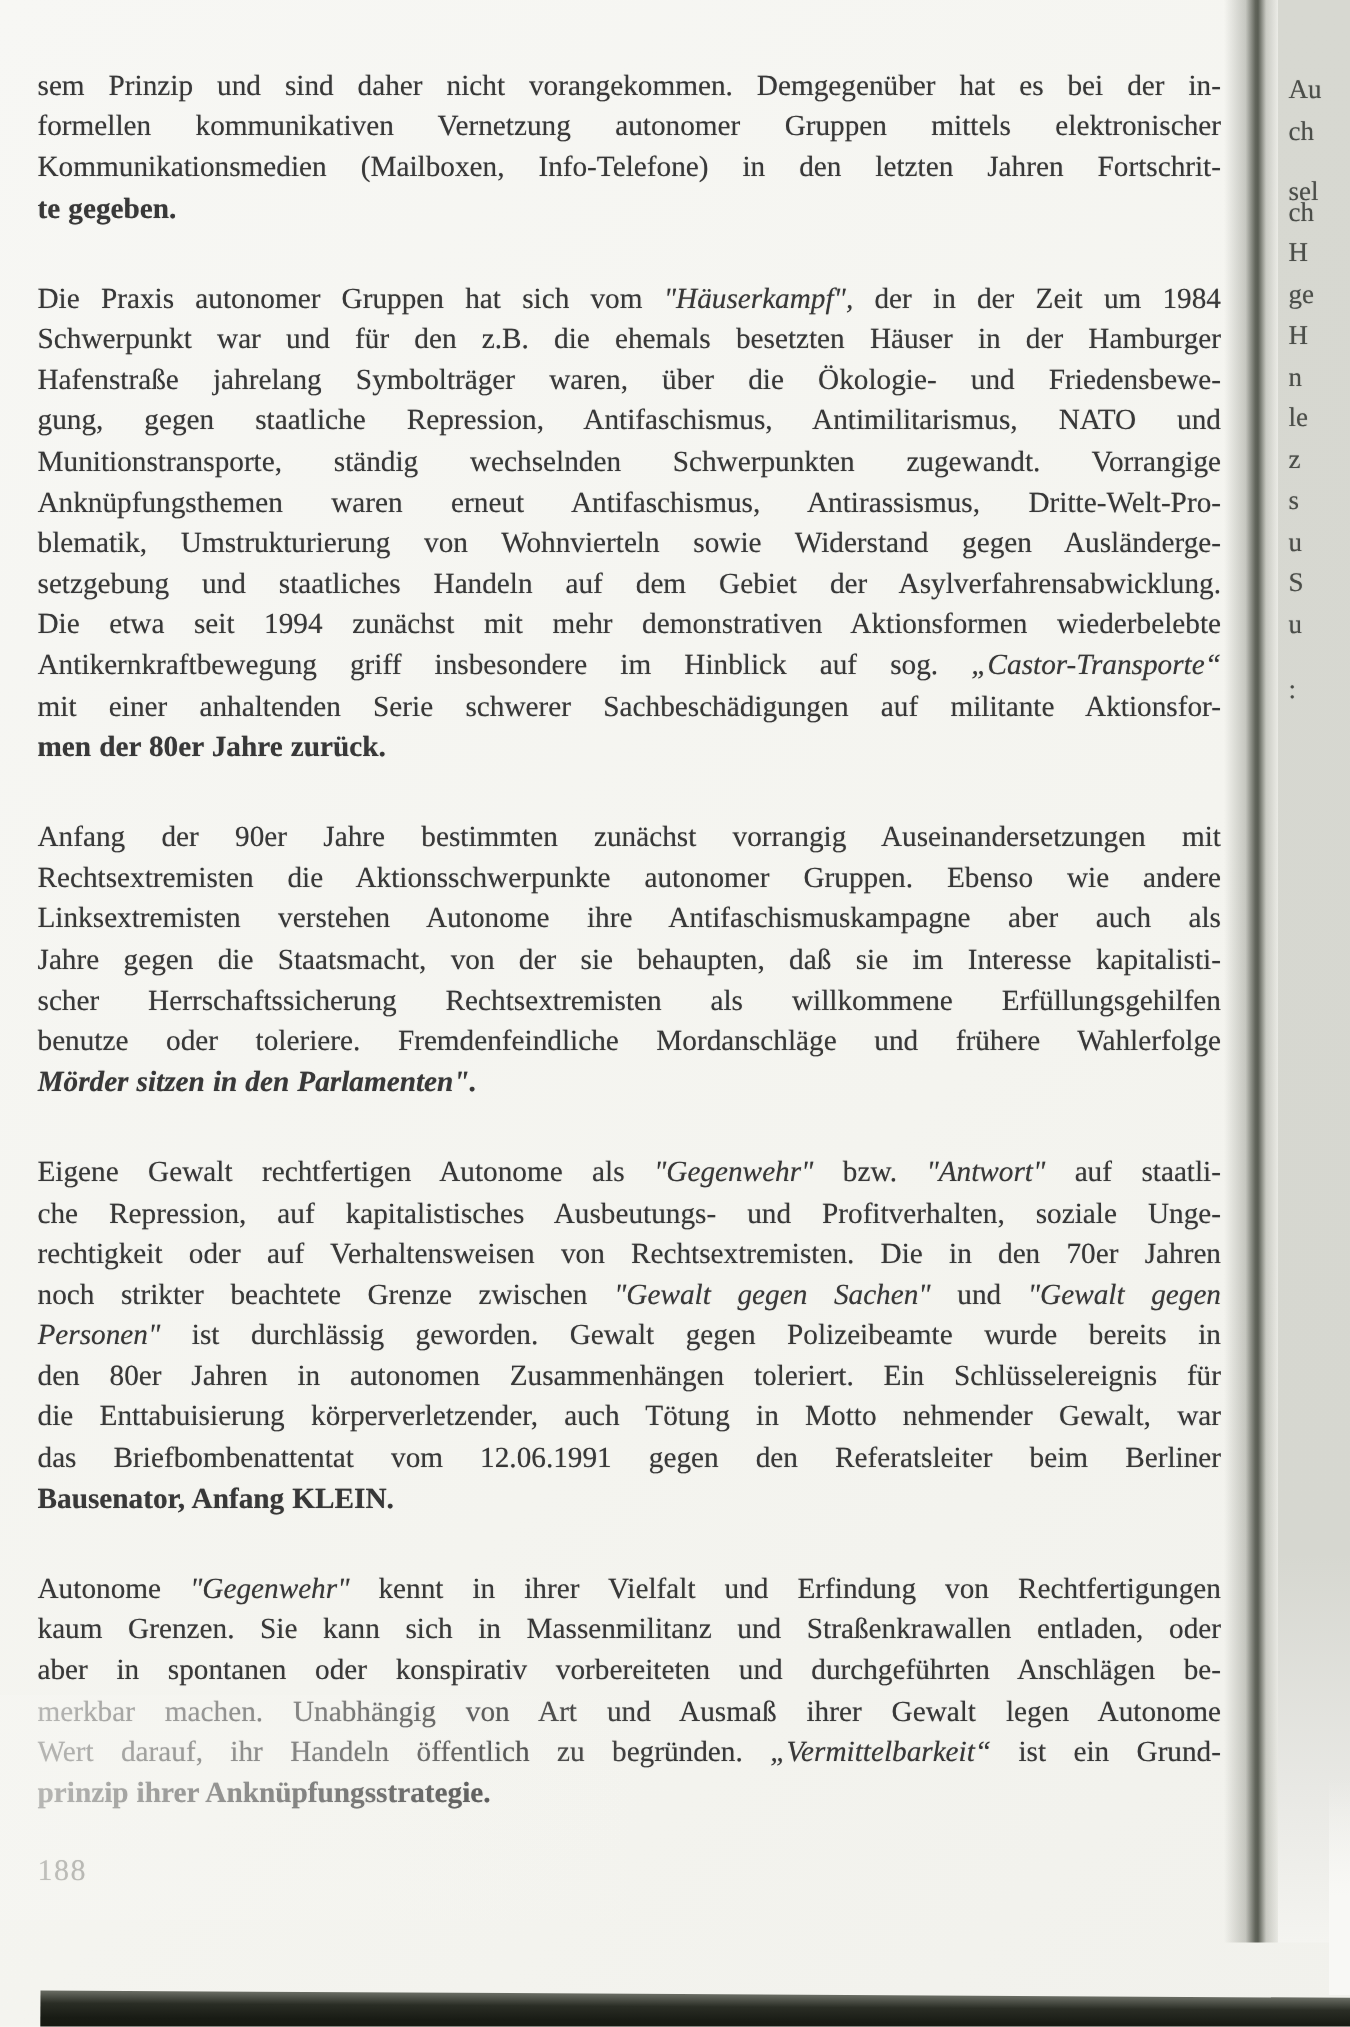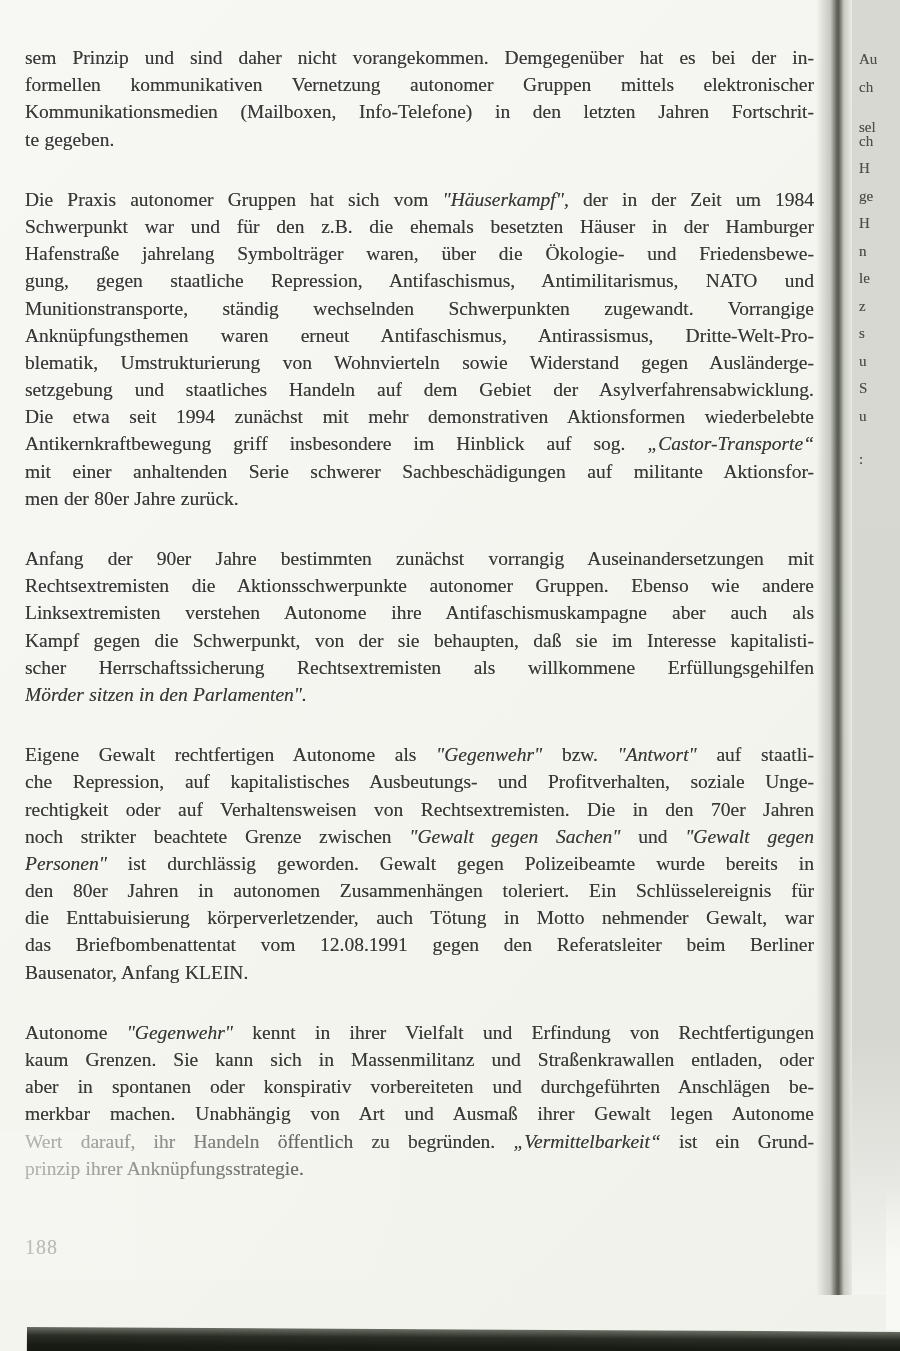--- a/index.html
+++ b/index.html
@@ -13,21 +13,21 @@
     position:absolute;left:25px;top:44px;width:789px;
     font-size:19.5px;line-height:27.2px;color:#383838;
     text-shadow:0 0 0.6px rgba(45,45,45,0.55);
   }
   .para{margin:0 0 33px 0;}
   .tline{
     height:27.2px;overflow:hidden;
     text-align:justify;text-align-last:justify;
     word-spacing:0.5px;
   }
-  .tline.last{text-align-last:left;}
+  .tline.last{text-align-last:left;font-weight:bold;}
   .tline i{font-style:italic;}
   #page-number{
     position:absolute;left:25px;top:1236px;
     font-size:20px;color:#555550;letter-spacing:1px;
     text-shadow:0 0 0.6px rgba(70,70,70,0.5);
   }
   #scan-fade{
     position:absolute;left:0;top:1130px;width:520px;height:150px;
     background:linear-gradient(to right,rgba(246,246,242,0.7) 0%,rgba(246,246,242,0.35) 45%,rgba(246,246,242,0) 85%);
     pointer-events:none;
@@ -41,21 +41,21 @@
       rgba(72,76,66,0.9) 63%,
       rgba(150,152,142,0.45) 78%,
       rgba(195,196,188,0.2) 100%);
   }
   #side-strip{
     position:absolute;top:0;right:0;width:48px;height:1295px;
     background:linear-gradient(to bottom,#d7d8d1 0%,#d6d7d0 80%,#e8e8e4 92%,#f4f4f0 100%);
   }
   .frag{
     position:absolute;left:7px;
-    font-size:15px;color:#4b4e49;line-height:22px;
+    font-size:18px;color:#4b4e49;line-height:22px;
     text-shadow:0 0 0.6px rgba(60,60,60,0.5);
   }
   #bottom-band{
     position:absolute;left:27px;top:1327px;width:890px;height:30px;
     background:linear-gradient(to bottom,#6a6d64 0%,#2a2d25 28%,#181b14 60%,#14170f 100%);
     transform:rotate(0.32deg);transform-origin:top left;
   }
   #bottom-corner{
     position:absolute;right:0;top:1185px;width:14px;height:145px;
     background:linear-gradient(to bottom,rgba(248,248,245,0) 0%,#f8f8f5 55%);
@@ -83,33 +83,34 @@
         <div class="tline">setzgebung und staatliches Handeln auf dem Gebiet der Asylverfahrensabwicklung.</div>
         <div class="tline">Die etwa seit 1994 zunächst mit mehr demonstrativen Aktionsformen wiederbelebte</div>
         <div class="tline">Antikernkraftbewegung griff insbesondere im Hinblick auf sog. <i>„Castor-Transporte“</i></div>
         <div class="tline">mit einer anhaltenden Serie schwerer Sachbeschädigungen auf militante Aktionsfor-</div>
         <div class="tline last">men der 80er Jahre zurück.</div>
       </div>
       <div class="para">
         <div class="tline">Anfang der 90er Jahre bestimmten zunächst vorrangig Auseinandersetzungen mit</div>
         <div class="tline">Rechtsextremisten die Aktionsschwerpunkte autonomer Gruppen. Ebenso wie andere</div>
         <div class="tline">Linksextremisten verstehen Autonome ihre Antifaschismuskampagne aber auch als</div>
-        <div class="tline">Kampf gegen die Schwerpunkt, von der sie behaupten, daß sie im Interesse kapitalisti-</div>
+        <div class="tline">Jahre gegen die Staatsmacht, von der sie behaupten, daß sie im Interesse kapitalisti-</div>
         <div class="tline">scher Herrschaftssicherung Rechtsextremisten als willkommene Erfüllungsgehilfen</div>
+        <div class="tline">benutze oder toleriere. Fremdenfeindliche Mordanschläge und frühere Wahlerfolge</div>
         <div class="tline last"><i>Mörder sitzen in den Parlamenten".</i></div>
       </div>
       <div class="para">
         <div class="tline">Eigene Gewalt rechtfertigen Autonome als <i>"Gegenwehr"</i> bzw. <i>"Antwort"</i> auf staatli-</div>
         <div class="tline">che Repression, auf kapitalistisches Ausbeutungs- und Profitverhalten, soziale Unge-</div>
         <div class="tline">rechtigkeit oder auf Verhaltensweisen von Rechtsextremisten. Die in den 70er Jahren</div>
         <div class="tline">noch strikter beachtete Grenze zwischen <i>"Gewalt gegen Sachen"</i> und <i>"Gewalt gegen</i></div>
         <div class="tline"><i>Personen"</i> ist durchlässig geworden. Gewalt gegen Polizeibeamte wurde bereits in</div>
         <div class="tline">den 80er Jahren in autonomen Zusammenhängen toleriert. Ein Schlüsselereignis für</div>
         <div class="tline">die Enttabuisierung körperverletzender, auch Tötung in Motto nehmender Gewalt, war</div>
-        <div class="tline">das Briefbombenattentat vom 12.08.1991 gegen den Referatsleiter beim Berliner</div>
+        <div class="tline">das Briefbombenattentat vom 12.06.1991 gegen den Referatsleiter beim Berliner</div>
         <div class="tline last">Bausenator, Anfang KLEIN.</div>
       </div>
       <div class="para">
         <div class="tline">Autonome <i>"Gegenwehr"</i> kennt in ihrer Vielfalt und Erfindung von Rechtfertigungen</div>
         <div class="tline">kaum Grenzen. Sie kann sich in Massenmilitanz und Straßenkrawallen entladen, oder</div>
         <div class="tline">aber in spontanen oder konspirativ vorbereiteten und durchgeführten Anschlägen be-</div>
         <div class="tline">merkbar machen. Unabhängig von Art und Ausmaß ihrer Gewalt legen Autonome</div>
         <div class="tline">Wert darauf, ihr Handeln öffentlich zu begründen. <i>„Vermittelbarkeit“</i> ist ein Grund-</div>
         <div class="tline last">prinzip ihrer Anknüpfungsstrategie.</div>
       </div>

